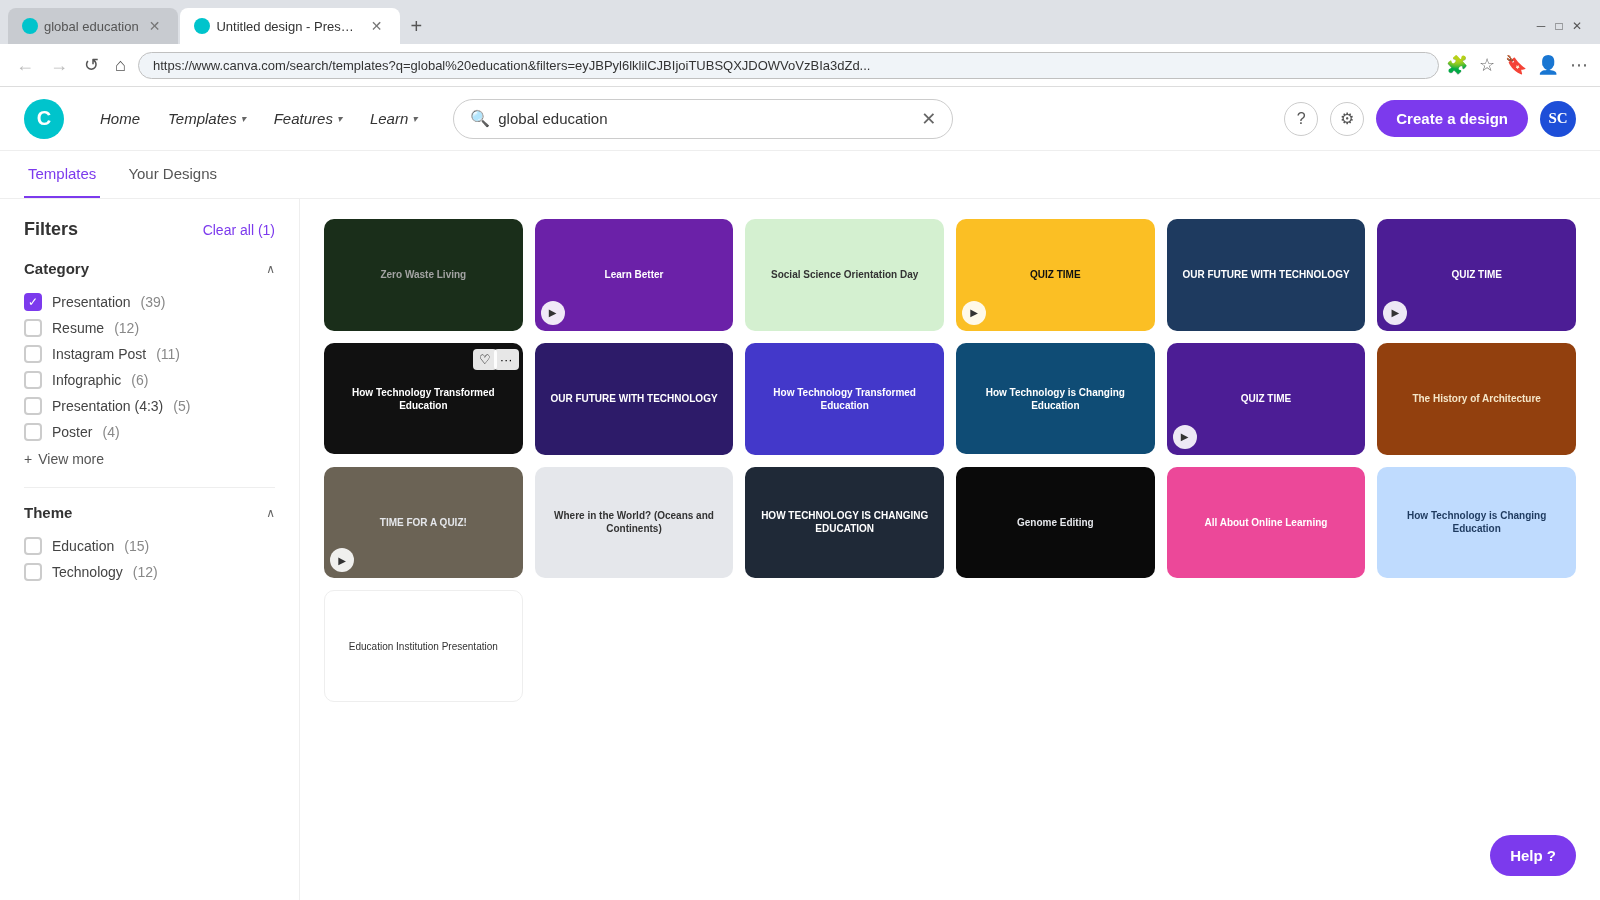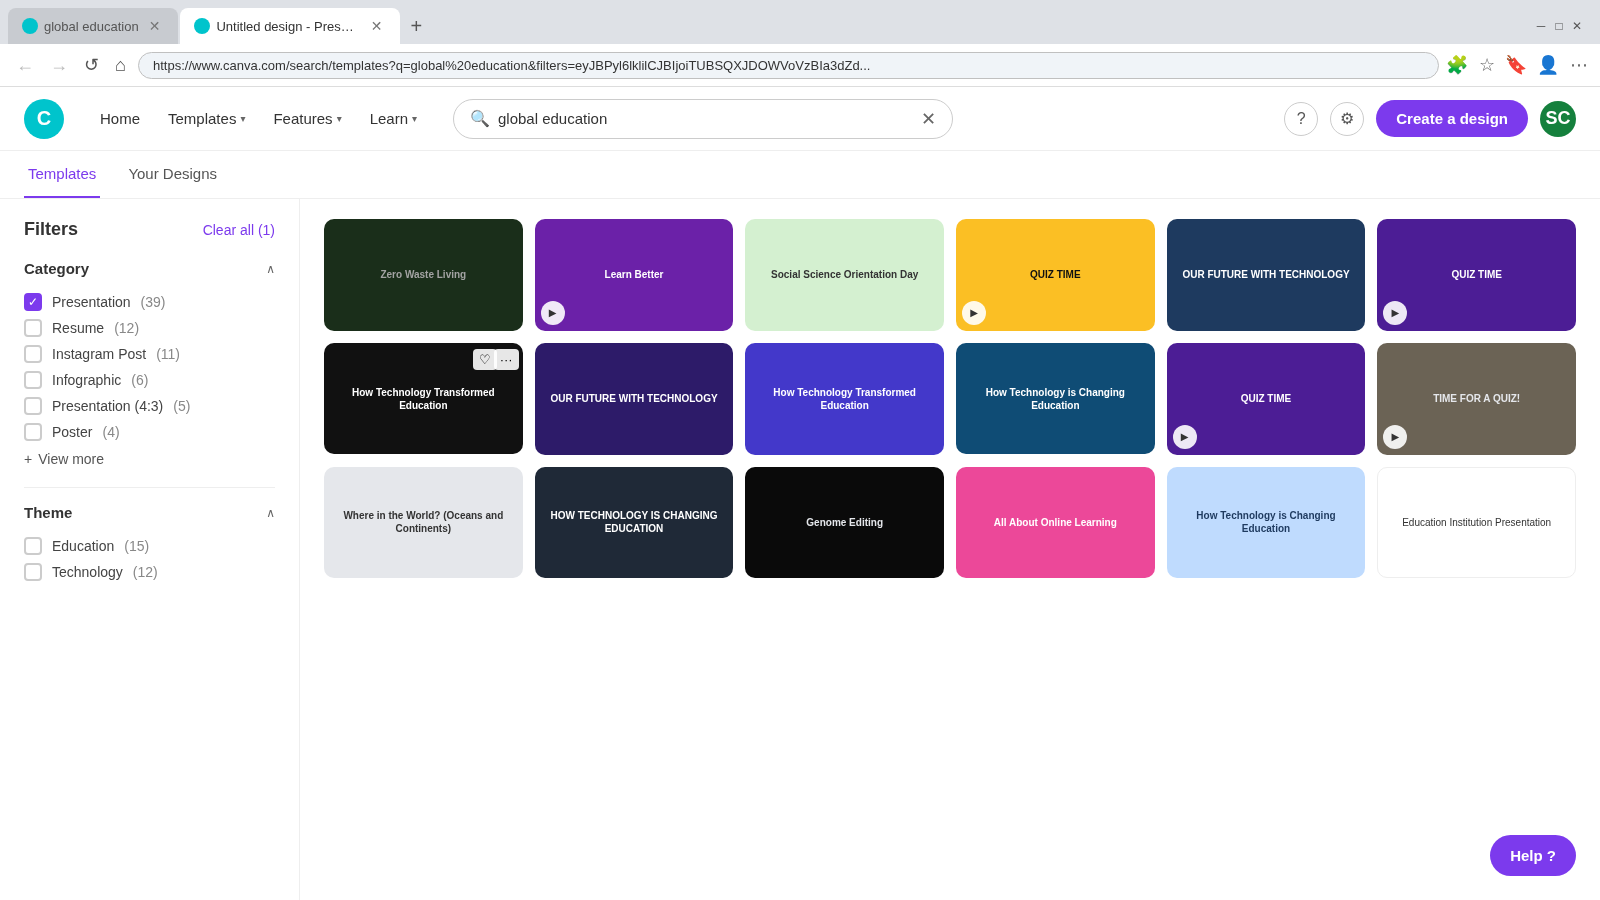--- a/index.html
+++ b/index.html
@@ -25,31 +25,31 @@
     .address-input { flex: 1; border: 1px solid #c0c0c0; border-radius: 20px; padding: 5px 14px; font-size: 13px; color: #333; background: #f0f4f8; outline: none; }
     .browser-icons { display: flex; align-items: center; gap: 10px; }
     .browser-icon { font-size: 18px; color: #666; cursor: pointer; }
 
     
     .app { display: flex; flex-direction: column; height: calc(900px - 80px); background: #fff; }
 
     
     .topnav { display: flex; align-items: center; padding: 0 24px; height: 64px; border-bottom: 1px solid #eee; gap: 24px; }
     .logo { width: 40px; height: 40px; background: #00c4cc; border-radius: 50%; display: flex; align-items: center; justify-content: center; font-weight: 900; font-size: 20px; color: #fff; cursor: pointer; }
-    .nav-links { display: flex; align-items: center; gap: 4px; }
+    .nav-links { display: flex; align-items: center; gap: 4px; font-style: italic; }
     .nav-link { display: flex; align-items: center; gap: 4px; padding: 8px 12px; border-radius: 6px; font-size: 15px; font-weight: 500; color: #333; cursor: pointer; }
     .nav-link-chevron { font-size: 10px; color: #666; }
     .search-bar { flex: 1; max-width: 500px; display: flex; align-items: center; border: 1.5px solid #ccc; border-radius: 24px; padding: 8px 16px; gap: 8px; }
     .search-bar input { border: none; outline: none; font-size: 15px; flex: 1; color: #333; }
     .search-icon { color: #666; font-size: 16px; }
     .search-clear { color: #666; cursor: pointer; font-size: 18px; }
     .nav-right { display: flex; align-items: center; gap: 12px; margin-left: auto; }
     .help-btn, .settings-btn { width: 34px; height: 34px; border-radius: 50%; border: 1.5px solid #ccc; display: flex; align-items: center; justify-content: center; font-size: 16px; cursor: pointer; color: #555; }
     .create-btn { background: #7c3aed; color: #fff; border: none; border-radius: 24px; padding: 10px 20px; font-size: 15px; font-weight: 600; cursor: pointer; }
-    .avatar { width: 36px; height: 36px; border-radius: 50%; background: #15803d; display: flex; align-items: center; justify-content: center; font-size: 18px; font-weight: 700; color: #fff; }
+    .avatar { width: 36px; height: 36px; border-radius: 50%; background: #1d4ed8; display: flex; align-items: center; justify-content: center; font-size: 15px; font-weight: 700; color: #fff; font-family: Liberation Serif, serif; }
 
     
     .subnav { display: flex; align-items: center; padding: 0 24px; border-bottom: 1px solid #eee; gap: 24px; }
     .subnav-tab { padding: 14px 4px; font-size: 15px; font-weight: 500; color: #555; cursor: pointer; border-bottom: 2px solid transparent; }
     .subnav-tab.active { color: #7c3aed; border-bottom: 2px solid #7c3aed; }
 
     
     .main-content { display: flex; flex: 1; overflow: hidden; }
 
     
@@ -289,20 +289,25 @@
     <div class="card-img" style="color:#fff;font-size:10px;font-weight:700;text-align:center;width:100%;height:100%;display:flex;align-items:center;justify-content:center;padding:8px;line-height:1.3;">How Technology is Changing Education</div>
     <button class="heart-btn">♡</button>
     <button class="more-btn">···</button>
   </div>
           <div class="template-card" style="background: rgb(76, 29, 149); border: none;">
     <div class="card-img" style="color:#fff;font-size:10px;font-weight:700;text-align:center;width:100%;height:100%;display:flex;align-items:center;justify-content:center;padding:8px;line-height:1.3;">QUIZ TIME</div>
     <button class="heart-btn">♡</button>
     <button class="more-btn">···</button>
   <div class="play-badge">▶</div>
           </div>
+          <div class="template-card" style="background: rgb(146, 64, 14); border: none;">
+    <div class="card-img" style="color:#f5e6c8;font-size:10px;font-weight:700;text-align:center;width:100%;height:100%;display:flex;align-items:center;justify-content:center;padding:8px;line-height:1.3;">The History of Architecture</div>
+    <button class="heart-btn">♡</button>
+    <button class="more-btn">···</button>
+  </div>
           <div class="template-card" style="background: rgb(107, 99, 85); border: none;">
     <div class="card-img" style="color:#e5e7eb;font-size:10px;font-weight:700;text-align:right;width:100%;height:100%;display:flex;align-items:center;justify-content:center;padding:8px;line-height:1.3;">TIME FOR A QUIZ!</div>
     <button class="heart-btn">♡</button>
     <button class="more-btn">···</button>
   <div class="play-badge">▶</div>
           </div>
           <div class="template-card" style="background: rgb(229, 231, 235); border: none;">
     <div class="card-img" style="color:#333;font-size:10px;font-weight:700;text-align:center;width:100%;height:100%;display:flex;align-items:center;justify-content:center;padding:8px;line-height:1.3;">Where in the World? (Oceans and Continents)</div>
     <button class="heart-btn">♡</button>
     <button class="more-btn">···</button>

